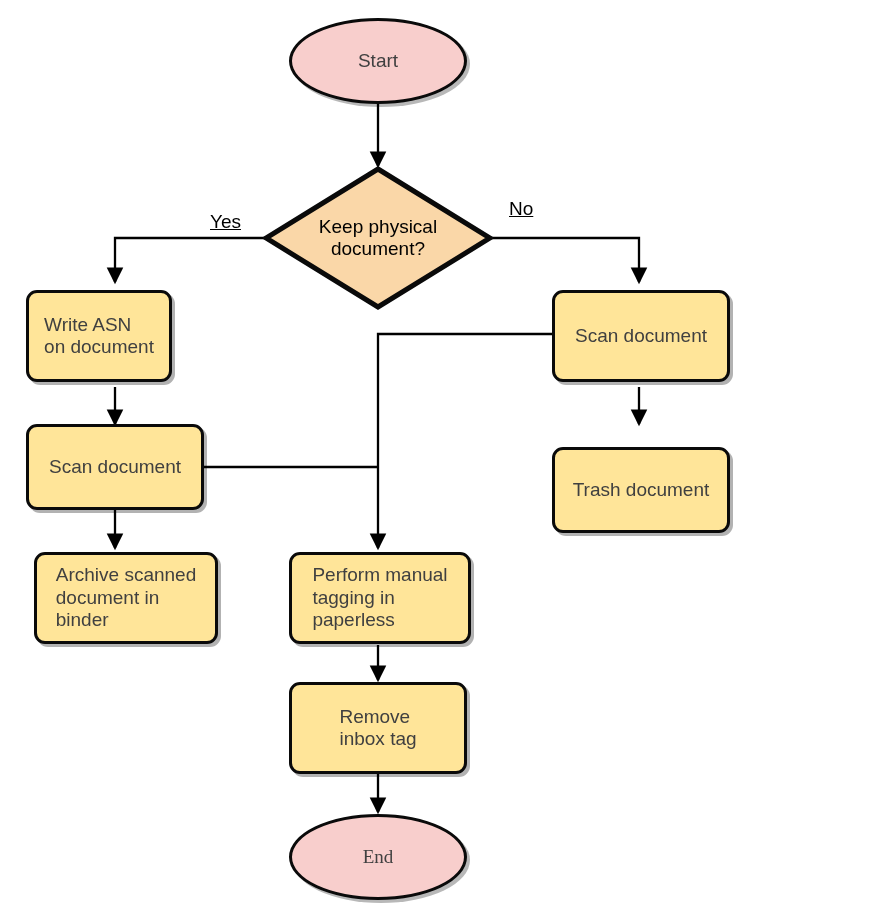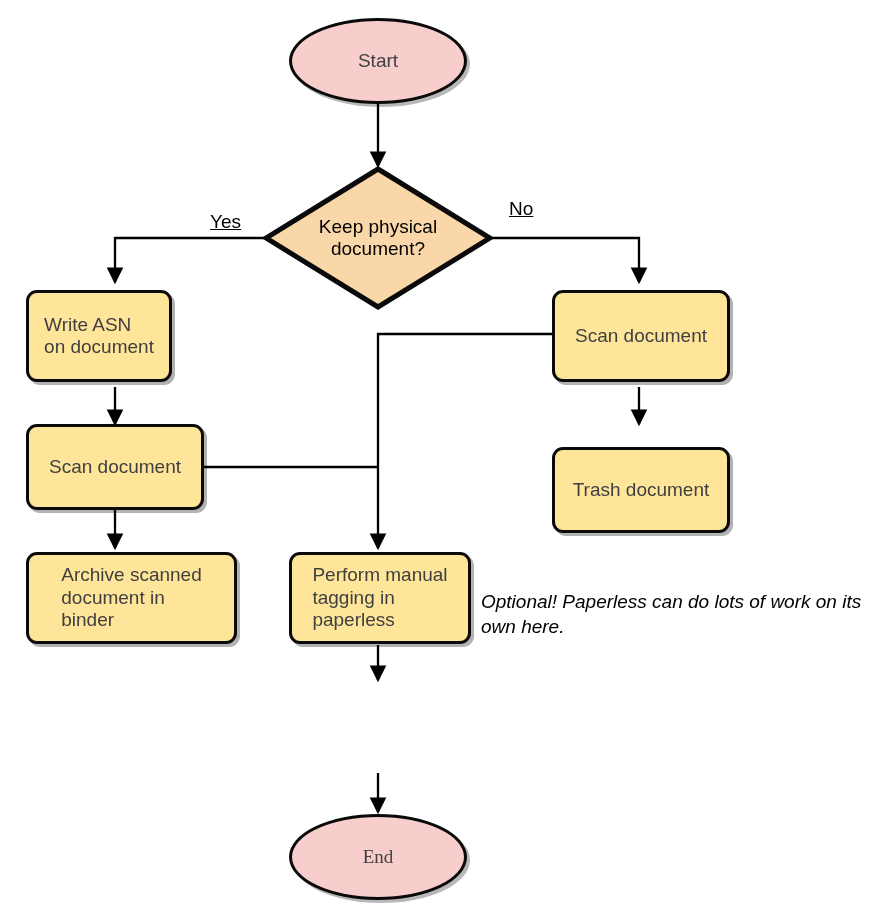--- a/index.html
+++ b/index.html
@@ -157,40 +157,43 @@
 
   <div class="node process" style="left:26px; top:290px; width:146px; height:92px;">
     <span class="label">Write ASN
 on document</span>
   </div>
 
   <div class="node process" style="left:26px; top:424px; width:178px; height:86px;">
     <span class="label">Scan document</span>
   </div>
 
-  <div class="node process" style="left:26px; top:552px; width:211px; height:92px;">
+  <div class="node process" style="left:34px; top:552px; width:184px; height:92px;">
     <span class="label">Archive scanned
 document in
 binder</span>
   </div>
 
   <div class="node process" style="left:552px; top:290px; width:178px; height:92px;">
     <span class="label">Scan document</span>
   </div>
 
   <div class="node process" style="left:552px; top:424px; width:178px; height:86px;margin-top:23px;">
     <span class="label">Trash document</span>
   </div>
 
   <div class="node process" style="left:289px; top:552px; width:182px; height:92px;">
     <span class="label">Perform manual
 tagging in
 paperless</span>
   </div>
 
+  <div class="node process" style="left:289px; top:682px; width:178px; height:92px;">
+    <span class="label">Remove
+inbox tag</span>
+  </div>
 
   <div class="node terminator" style="left:289px; top:814px; width:178px; height:86px;font-family:Liberation Serif, serif;">
     <span class="label">End</span>
   </div>
 
-  <div class="note" style="left:481px; top:590px; width:400px;">Optional! Paperless can do lots of work on its own here.</div>
 
 </div>
 
 </body></html>

